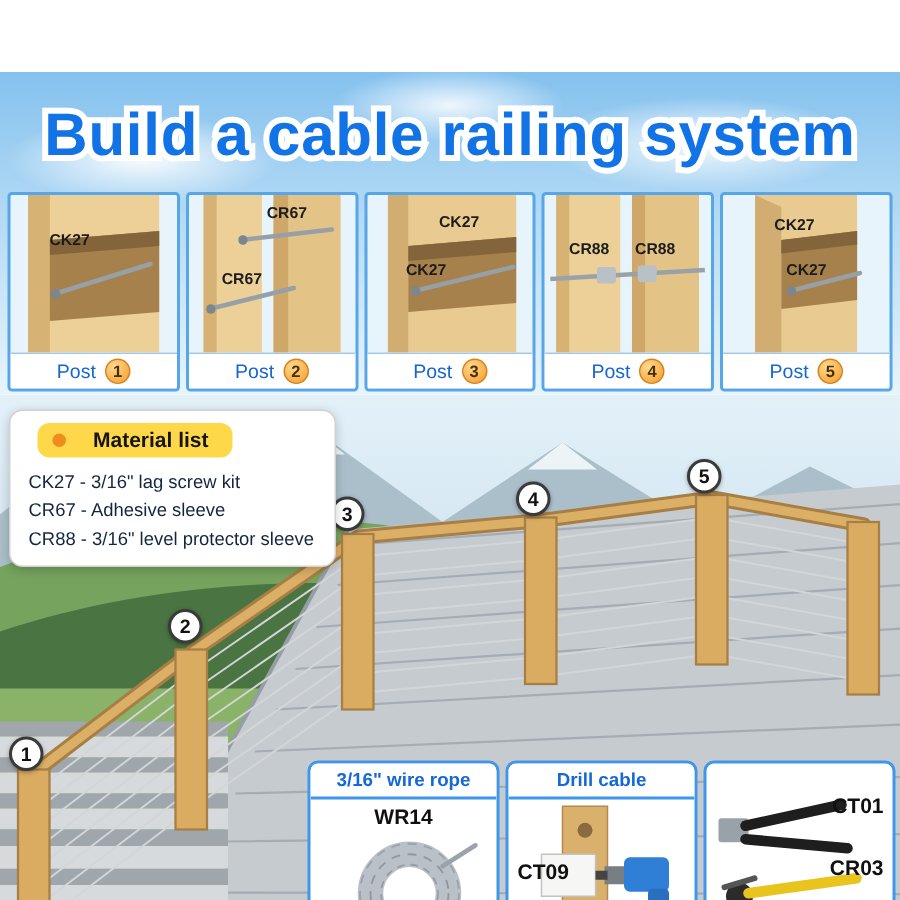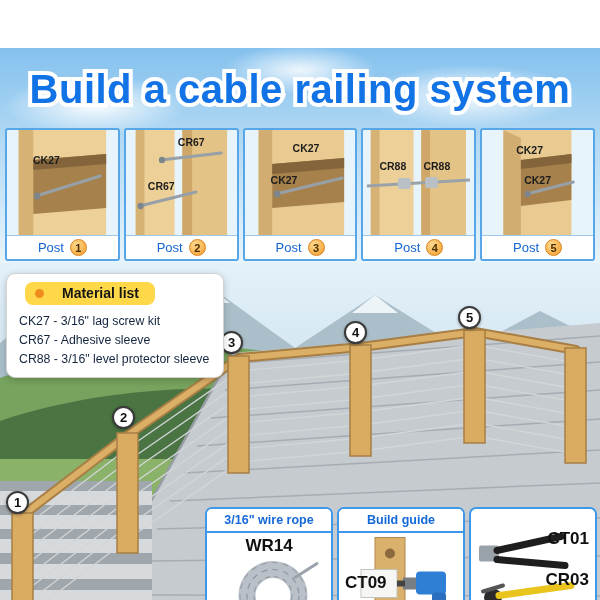--- a/index.html
+++ b/index.html
@@ -51,21 +51,21 @@
   .ml-item { font-size:12.3px; color:#14263f; padding:2.5px 0 2.5px 2px; }
 
   
   .cards { position:absolute; right:3px; bottom:3px; display:flex; gap:4px; }
   .card { width:128px; height:138px; background:#fff; border:2px solid #3e97e8; border-radius:7px;
     overflow:hidden; display:flex; flex-direction:column; }
   .card-header { text-align:center; color:#1468d8; font-weight:bold; font-size:12.5px;
     padding:4px 2px; border-bottom:2px solid #3e97e8; background:#fff; }
   .card-body { position:relative; flex:1; }
   .card-body svg { display:block; width:100%; height:100%; }
-  .code { position:absolute; font-size:17px; font-weight:bold; color:#101010; }
+  .code { position:absolute; font-size:14px; font-weight:bold; color:#101010; }
   .angle-note { position:absolute; font-size:8px; font-style:italic; color:#444; }
 </style>
 </head>
 <body>
 
 <div class="canvas">
 
   <div class="sky"></div>
   <svg class="title-svg" width="600" height="80">
     <text x="300" y="55" text-anchor="middle" font-family="Liberation Sans, sans-serif" font-size="40" font-weight="bold" fill="#1273e6" stroke="#ffffff" stroke-width="8" paint-order="stroke" letter-spacing="0.5">Build a cable railing system</text>
@@ -267,21 +267,21 @@
             <circle cx="12" cy="83" r="2" fill="#333"></circle>
             <circle cx="20" cy="83" r="2" fill="#333"></circle>
             <circle cx="28" cy="83" r="2" fill="#333"></circle>
             <rect x="9" y="90" width="22" height="6" fill="#d8d8d8"></rect>
           </svg>
           <span class="code" style="left:0; right:0; top:3px; text-align:center;">WR14</span>
         </div>
       </div>
 
       <div class="card">
-        <div class="card-header">Build guide</div>
+        <div class="card-header">Drill cable</div>
         <div class="card-body">
           <svg viewBox="0 0 124 105">
             <rect x="36" y="2" width="30" height="101" fill="#d9b06c" stroke="#b3894e"></rect>
             <circle cx="51" cy="18" r="5" fill="#8a6a3e"></circle>
             <circle cx="51" cy="78" r="5" fill="#8a6a3e"></circle>
             <rect x="22" y="34" width="36" height="28" fill="#f6f6f4" stroke="#c3c3be"></rect>
             <rect x="64" y="42" width="14" height="12" fill="#777e84"></rect>
             <rect x="77" y="36" width="30" height="23" rx="4" fill="#2f7fd6"></rect>
             <rect x="93" y="57" width="14" height="32" rx="3" fill="#2a6ec0"></rect>
             <rect x="58" y="45" width="8" height="6" fill="#444"></rect>

